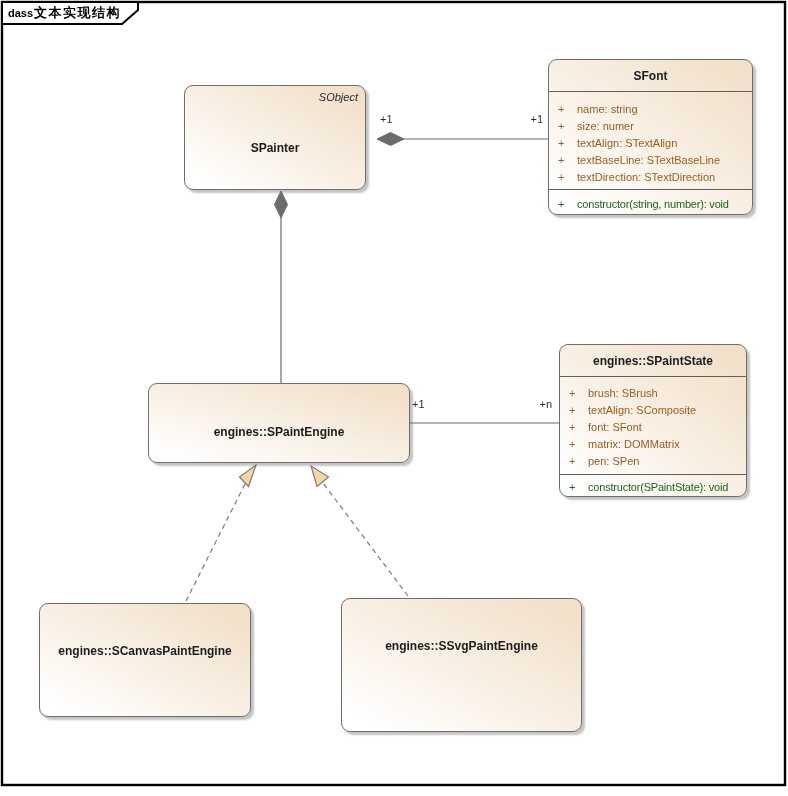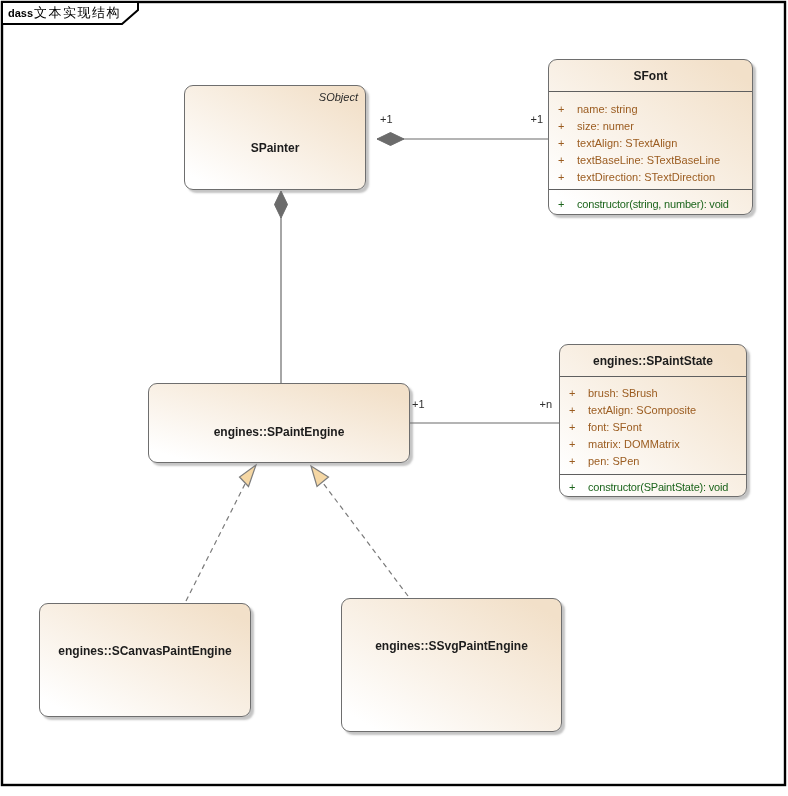--- a/index.html
+++ b/index.html
@@ -22,21 +22,21 @@
   .mrow{display:flex;align-items:center;height:17px;font-size:11px;white-space:nowrap;}
   .vis{width:19px;padding-left:9px;flex:none;}
   .attrs .mrow{color:#9b5c20;}
   .ops .mrow{color:#1d651d;letter-spacing:-0.2px;}
 
   .mult{position:absolute;z-index:4;font-size:11px;color:#2e2e2e;}
   .mult.r{text-align:right;}
 
   .tab-label{position:absolute;left:8px;top:3px;z-index:4;color:#000;white-space:nowrap;}
   .kw{font-size:11px;font-weight:600;}
-  .cn{font-size:13px;font-weight:normal;letter-spacing:1.5px;margin-left:1px;}
+  .cn{font-size:13px;font-weight:bold;letter-spacing:1.5px;margin-left:1px;}
 </style>
 </head>
 <body>
 
 <div class="stage">
 
   <div class="cbox" style="left:184px;top:85px;width:182px;height:105px">
     <div class="annotation">SObject</div>
     <div class="ctitle" style="top:27px">SPainter</div>
   </div>
@@ -106,21 +106,21 @@
         <span class="vis">+</span>
         <span>constructor(SPaintState): void</span>
       </div>
     </div>
   </div>
 
   <div class="cbox" style="left:39px;top:603px;width:212px;height:114px">
     <div class="ctitle" style="top:12px">engines::SCanvasPaintEngine</div>
   </div>
 
-  <div class="cbox" style="left:341px;top:598px;width:221px;height:134px">
+  <div class="cbox" style="left:341px;top:598px;width:241px;height:134px">
     <div class="ctitle" style="top:12px">engines::SSvgPaintEngine</div>
   </div>
 
   <span class="mult" style="left:380px;top:113px">+1</span>
   <span class="mult r" style="left:524px;top:113px;width:19px">+1</span>
   <span class="mult" style="left:412px;top:398px">+1</span>
   <span class="mult r" style="left:534px;top:398px;width:18px">+n</span>
 
   <div class="tab-label">
     <span class="kw">dass</span><span class="cn">文本实现结构</span>

